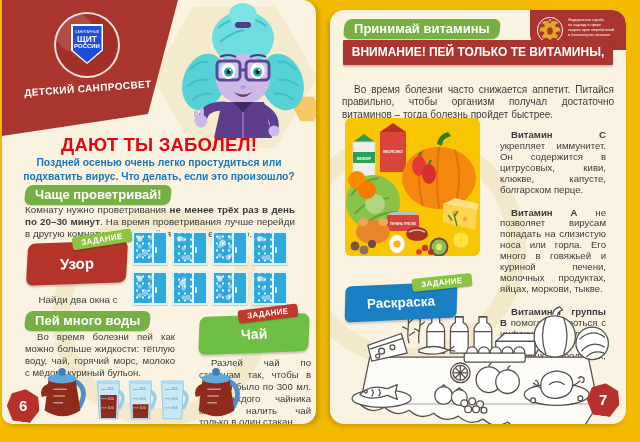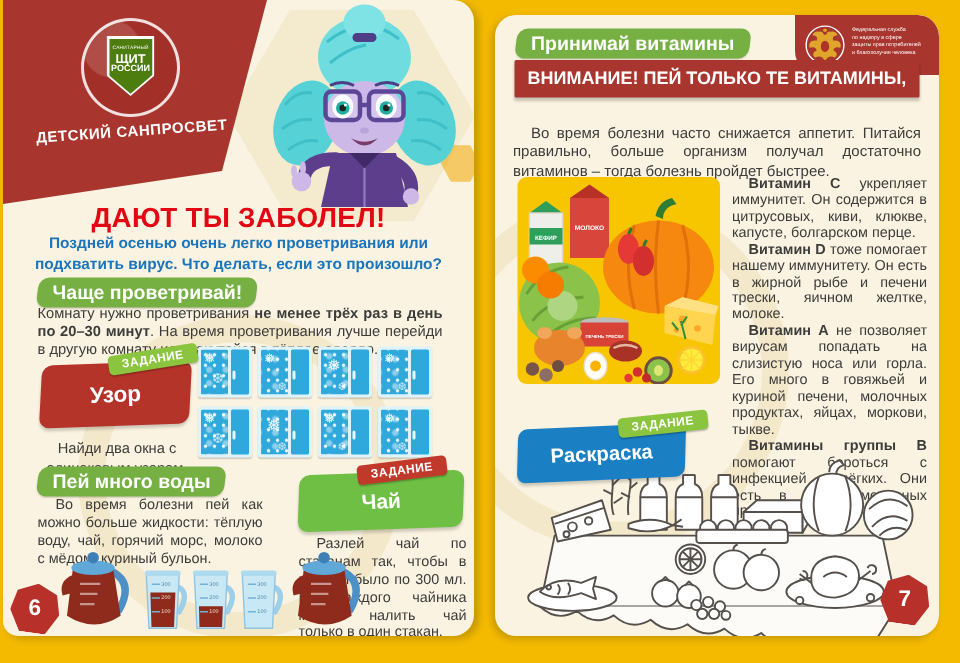--- a/index.html
+++ b/index.html
@@ -19,21 +19,21 @@
   .hexwm.orange{background:rgba(240,165,0,.55);}
 
   
   .red-corner{position:absolute;left:0;top:0;width:240px;height:140px;background:#A8362E;
     clip-path:polygon(0 0,176px 0,146px 114px,0 136px);z-index:2;}
   .logo-circle{position:absolute;left:52px;top:12px;width:62px;height:62px;border-radius:50%;
     border:2px solid rgba(255,255,255,.85);background:
     radial-gradient(circle at 30% 30%,rgba(255,255,255,.14) 0 30%,transparent 32%),#A23028;}
   .shield{position:absolute;left:15px;top:10px;width:32px;height:40px;background:#fff;
     clip-path:polygon(0 0,100% 0,100% 66%,50% 100%,0 66%);}
-  .shield-in{position:absolute;left:1.5px;top:1.5px;right:1.5px;bottom:1.5px;background:#4d7c0f;
+  .shield-in{position:absolute;left:1.5px;top:1.5px;right:1.5px;bottom:1.5px;background:#1d4ed8;
     clip-path:polygon(0 0,100% 0,100% 66%,50% 100%,0 66%);
     display:flex;flex-direction:column;align-items:center;justify-content:flex-start;color:#fff;}
   .shield-t{font-size:4px;transform:scale(.8);margin-top:3px;letter-spacing:.2px;}
   .shield-m{font-size:8.5px;font-weight:700;line-height:1;margin-top:1px;}
   .shield-b{font-size:6px;font-weight:700;line-height:1.2;}
   .brand-banner{position:absolute;left:22px;top:82px;width:150px;color:#fff;font-weight:700;
     font-size:10px;letter-spacing:.4px;transform:rotate(-4deg);white-space:nowrap;}
 
   .character{position:absolute;left:176px;top:0;z-index:1;}
 
@@ -95,21 +95,21 @@
   .red-tr{position:absolute;right:0;top:0;width:96px;height:40px;background:#A8362E;
     border-radius:0 14px 0 16px;z-index:2;}
   .agency-text{position:absolute;left:38px;top:7px;color:#fff;font-size:4px;line-height:1.4;
     transform:scale(.9);transform-origin:left top;white-space:nowrap;}
   .alert{position:absolute;left:13px;top:30px;width:258px;background:#A8362E;border-radius:1px;
     padding:5px 6px;color:#fff;font-weight:700;font-size:12px;line-height:1.28;
     text-align:center;z-index:3;box-shadow:0 2px 2px rgba(0,0,0,.2);}
   .food-card{position:absolute;left:15px;top:108px;width:135px;height:138px;background:#F7C600;
     border-radius:6px;overflow:hidden;}
   .vitcol{position:absolute;left:158px;top:108px;width:130px;}
-  .vitcol p{margin:0;font-size:9.6px;line-height:1.14;color:#3C3C3B;text-align:justify;text-indent:11px;}
+  .vitcol p{margin:12px;font-size:9.6px;line-height:1.14;color:#3C3C3B;text-align:justify;text-indent:11px;}
   .coloring{position:absolute;left:8px;top:292px;z-index:1;}
 </style>
 </head>
 <body>
 
 <div>
 
   <div class="page page-left">
     <div class="wm" style="left:50px;top:210px;width:180px;height:180px;"></div>
     <div class="hexwm" style="left:150px;top:2px;width:165px;height:150px;"></div>
@@ -158,21 +158,21 @@
       <path d="M65,112 L65,138" stroke="#8F7BC0" stroke-width="1.5"></path>
       <path d="M46,106 Q28,106 25,117" stroke="#5C3E8C" stroke-width="9" fill="none" stroke-linecap="round"></path>
       <circle cx="23" cy="121" r="6.5" fill="#CDB9E8"></circle>
       <ellipse cx="18" cy="114" rx="2" ry="4" fill="#CDB9E8"></ellipse>
       <ellipse cx="24" cy="112" rx="2" ry="4.5" fill="#CDB9E8"></ellipse>
       <path d="M84,108 Q98,116 96,128" stroke="#5C3E8C" stroke-width="9" fill="none" stroke-linecap="round"></path>
       <circle cx="96" cy="131" r="5.5" fill="#CDB9E8"></circle>
     </svg>
 
     <div class="title">ДАЮТ ТЫ ЗАБОЛЕЛ!</div>
-    <div class="subtitle">Поздней осенью очень легко проветривания или подхватить вирус. Что делать, если это произошло?</div>
+    <div class="subtitle">Поздней осенью очень легко простудиться или подхватить вирус. Что делать, если это произошло?</div>
 
     <div class="ghead" style="left:23px;top:185px;">
       <span>Чаще проветривай!</span>
     </div>
     <p class="txt" style="left:23px;top:204px;width:270px;margin:0;"><span class="indent" style="display:inline-block;width:0;"></span><span>Комнату нужно проветривания </span><b>не менее трёх раз в день по 20–30 минут</b><span>. На время проветривания лучше перейди в другую комнату или закутайся в тёплое одеяло.</span></p>
 
     <div class="ribbon green" style="left:70px;top:233px;transform:rotate(-9deg);">ЗАДАНИЕ</div>
     <div class="task-card card-uzor">
       <span>Узор</span>
     </div>
@@ -296,21 +296,21 @@
         <div>по надзору в сфере</div>
         <div>защиты прав потребителей</div>
         <div>и благополучия человека</div>
       </div>
     </div>
 
     <div class="alert">
       <div>ВНИМАНИЕ! ПЕЙ ТОЛЬКО ТЕ ВИТАМИНЫ,</div>
     </div>
 
-    <p class="txt indent" style="left:12px;top:74px;width:272px;margin:0;font-size:10px;">Во время болезни часто снижается аппетит. Питайся правильно, больше организм получал достаточно витаминов – тогда болезнь пройдет быстрее.</p>
+    <p class="txt indent" style="left:12px;top:74px;width:272px;margin:0;font-size:10px;">Во время болезни часто снижается аппетит. Питайся правильно, чтобы организм получал достаточно витаминов – тогда болезнь пройдет быстрее.</p>
 
     <div class="food-card">
       <svg width="135" height="138" viewBox="0 0 135 138">
 
         <g transform="translate(8,14)">
           <polygon points="0,10 11,2 22,10" fill="#2E9E5B"></polygon>
           <rect x="0" y="10" width="22" height="34" fill="#EFEFEA" stroke="#DDD8CF"></rect>
           <rect x="0" y="20" width="22" height="11" fill="#2E9E5B"></rect>
           <text x="11" y="28" font-size="4.2" font-weight="bold" fill="#fff" text-anchor="middle">КЕФИР</text>
         </g>
@@ -375,21 +375,20 @@
         <ellipse cx="94" cy="129" rx="3" ry="3.6" fill="#DCE775"></ellipse>
 
         <circle cx="80" cy="130" r="3.2" fill="#D32F2F"></circle>
         <circle cx="86" cy="134" r="3" fill="#C62828"></circle>
         <circle cx="74" cy="134" r="2.8" fill="#E53935"></circle>
       </svg>
     </div>
 
     <div class="vitcol">
       <p><b>Витамин C</b><span> укрепляет иммунитет. Он содержится в цитрусовых, киви, клюкве, капусте, болгарском перце.</span></p>
-      <p><b>Витамин D</b><span> тоже помогает нашему иммунитету. Он есть в жирной рыбе и печени трески, яичном желтке, молоке.</span></p>
       <p><b>Витамин A</b><span> не позволяет вирусам попадать на слизистую носа или горла. Его много в говяжьей и куриной печени, молочных продуктах, яйцах, моркови, тыкве.</span></p>
       <p><b>Витамины группы B</b><span> помогают бороться с инфекцией в лёгких. Они есть в рыбе, молочных продуктах, орехах.</span></p>
     </div>
 
     <div class="ribbon green" style="left:82px;top:266px;transform:rotate(-6deg);">ЗАДАНИЕ</div>
     <div class="task-card card-color">
       <span>Раскраска</span>
     </div>
 
     <svg class="coloring" width="282" height="122" viewBox="0 0 282 124" fill="none" stroke="#55504B" stroke-width="1.3" stroke-linejoin="round">

